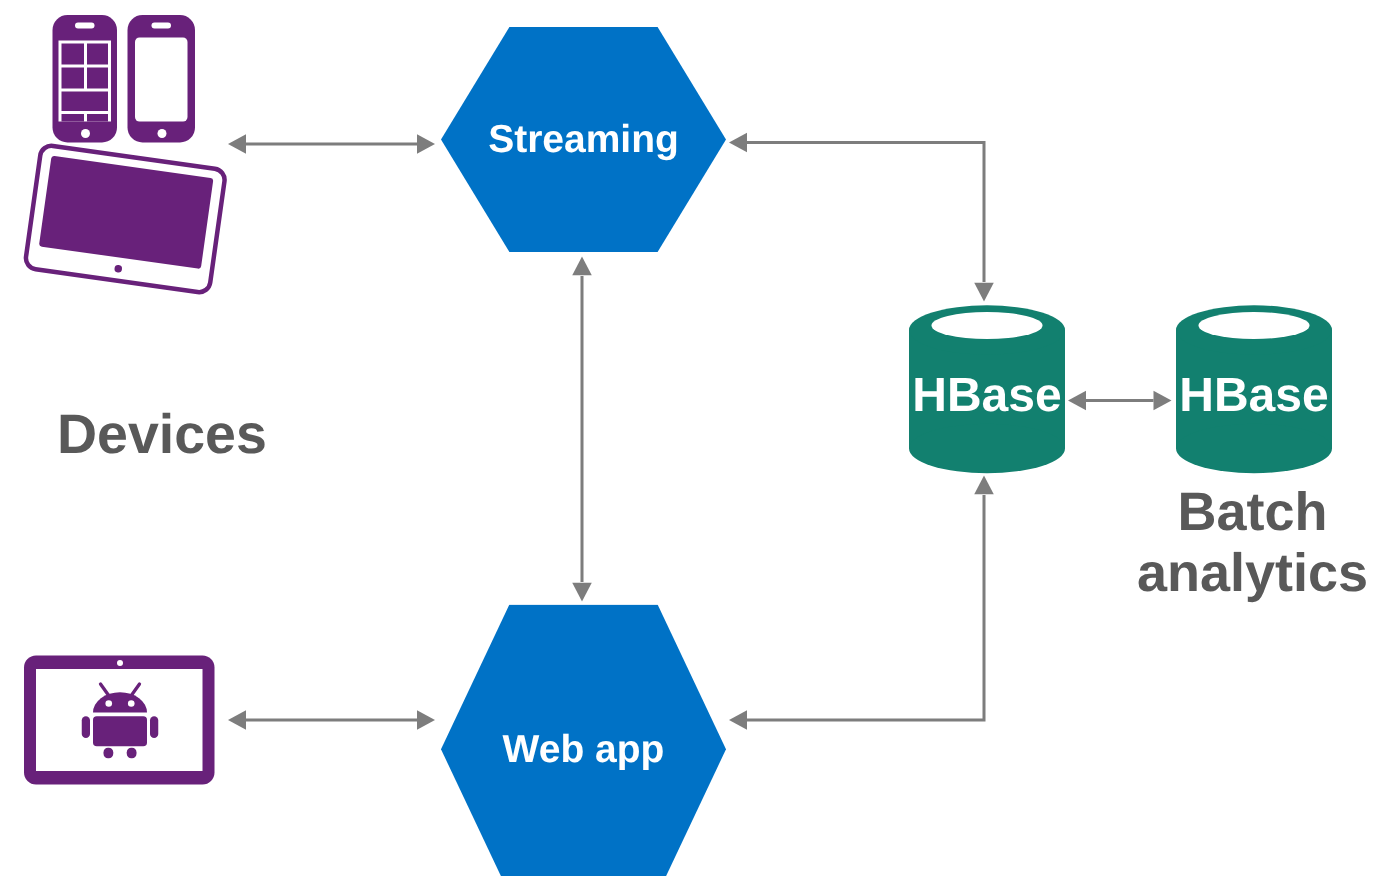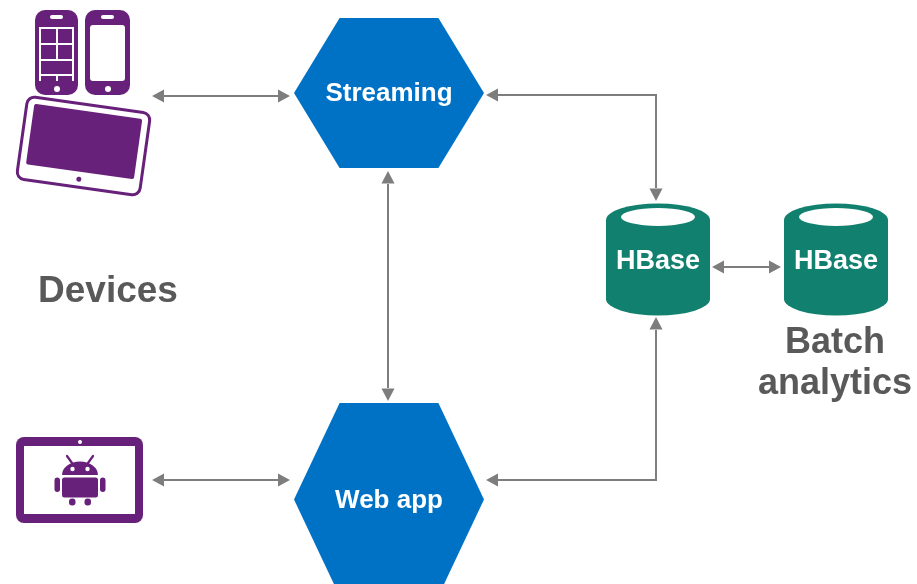--- a/index.html
+++ b/index.html
@@ -22,21 +22,21 @@
     text-align:center;font-weight:bold;font-size:26px;line-height:1.12;
   }
   #hex-streaming{left:294px;top:18px;height:150px;}
   #hex-webapp{left:294px;top:403px;height:193px;}
 
   
   .cyl{position:absolute;width:104px;height:113px;}
   #cyl-left{left:606px;top:203px;}
   #cyl-right{left:784px;top:203px;}
   .cyl-label{position:absolute;left:0;top:42px;width:100%;text-align:center;
-    color:#fff;font-size:27px;font-weight:bold;}
+    color:#fff;font-size:32px;font-weight:bold;}
 
   
   .big-label{position:absolute;color:#595959;font-weight:600;}
   #devices-label{left:22px;top:269px;font-size:37px;margin-left:16px;}
   #batch-label{left:735px;top:320px;width:200px;text-align:center;font-size:36px;line-height:1.15;}
   .phone{position:absolute;background:#68217a;border-radius:10px;}
   #phone-tiles{left:35px;top:10px;width:43px;height:85px;}
   #phone-plain{left:85px;top:10px;width:45px;height:85px;}
   .phone .slit{position:absolute;left:50%;top:5px;width:13px;height:3.5px;margin-left:-6.5px;
     background:#fff;border-radius:2px;}

